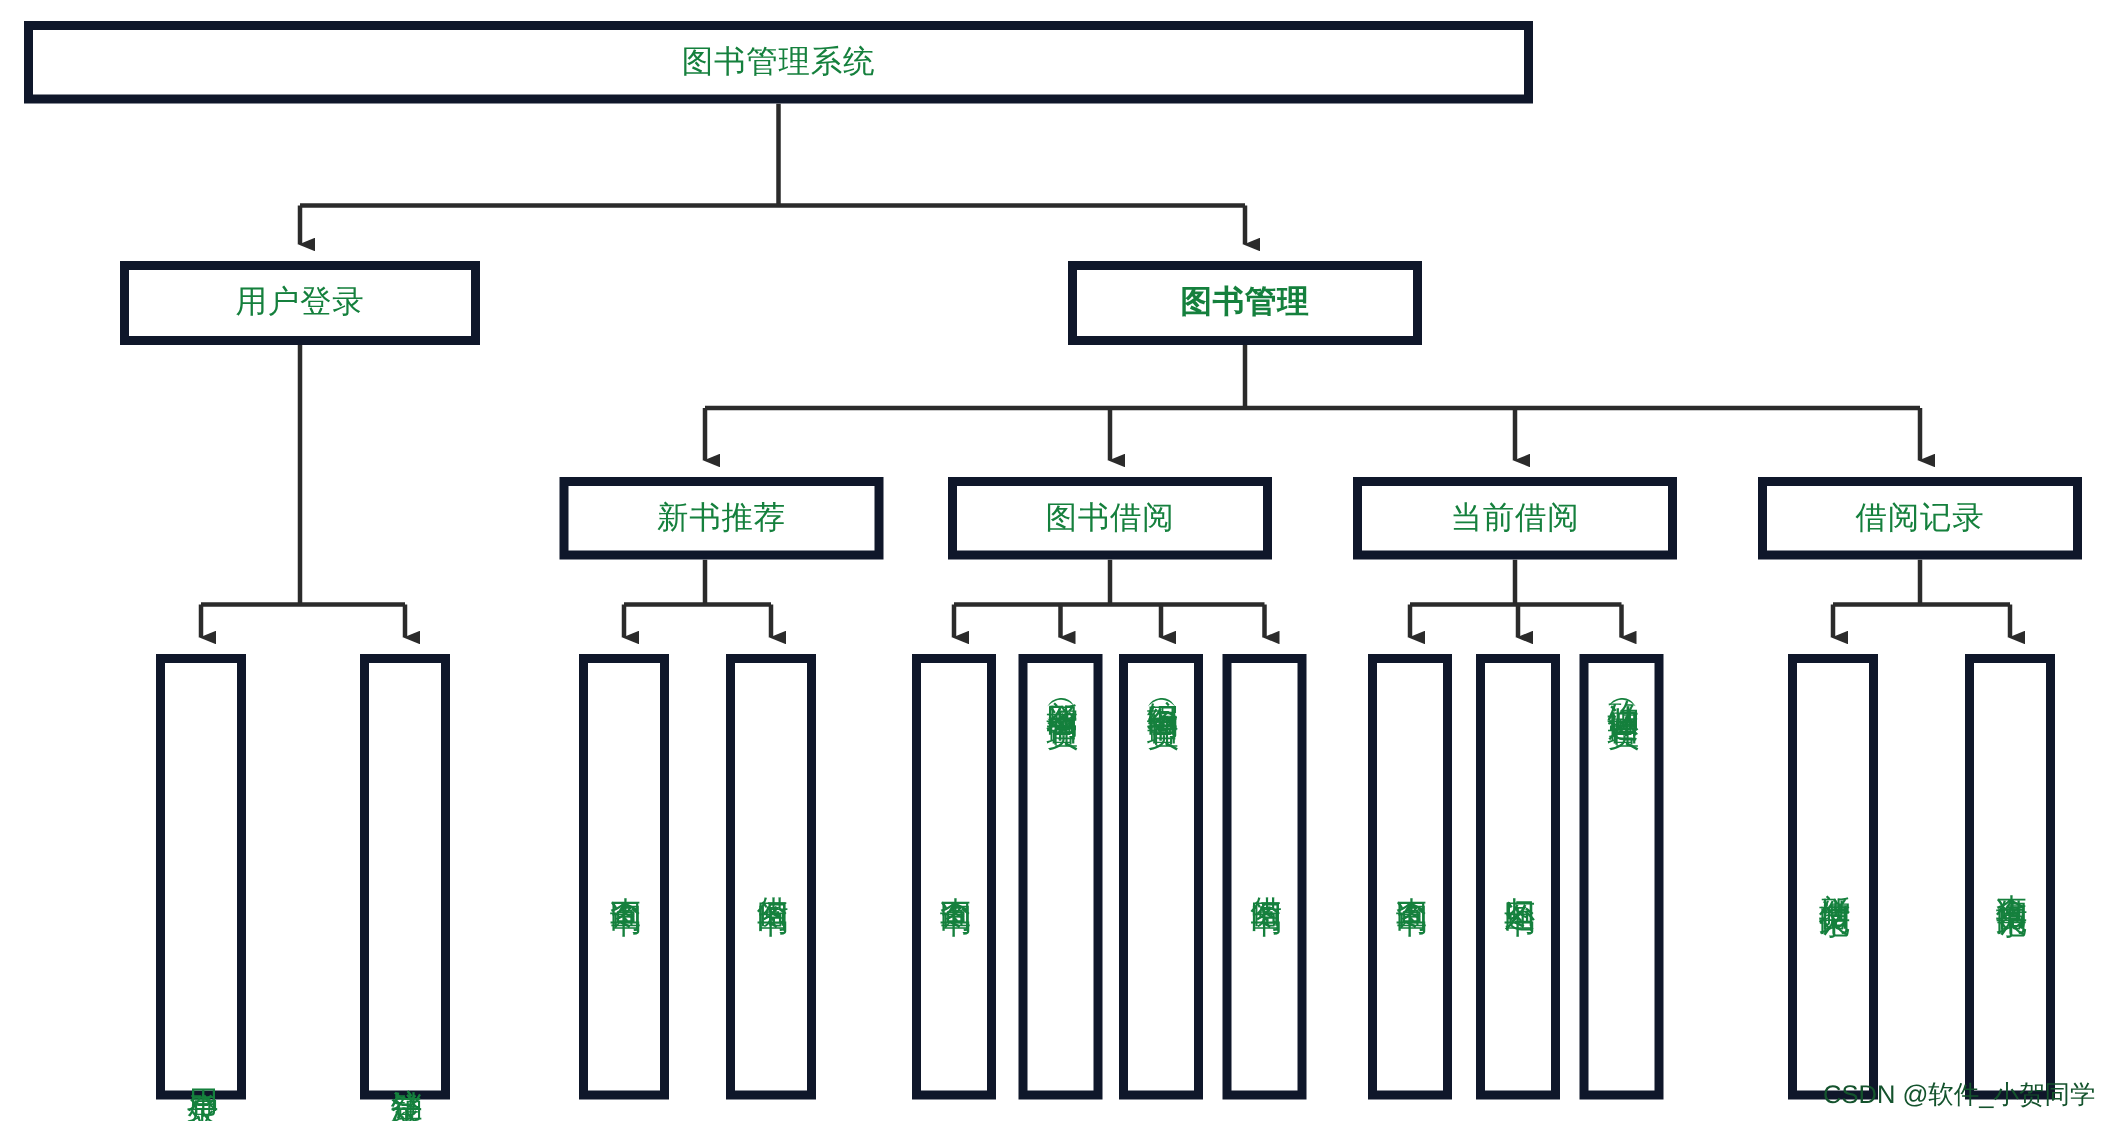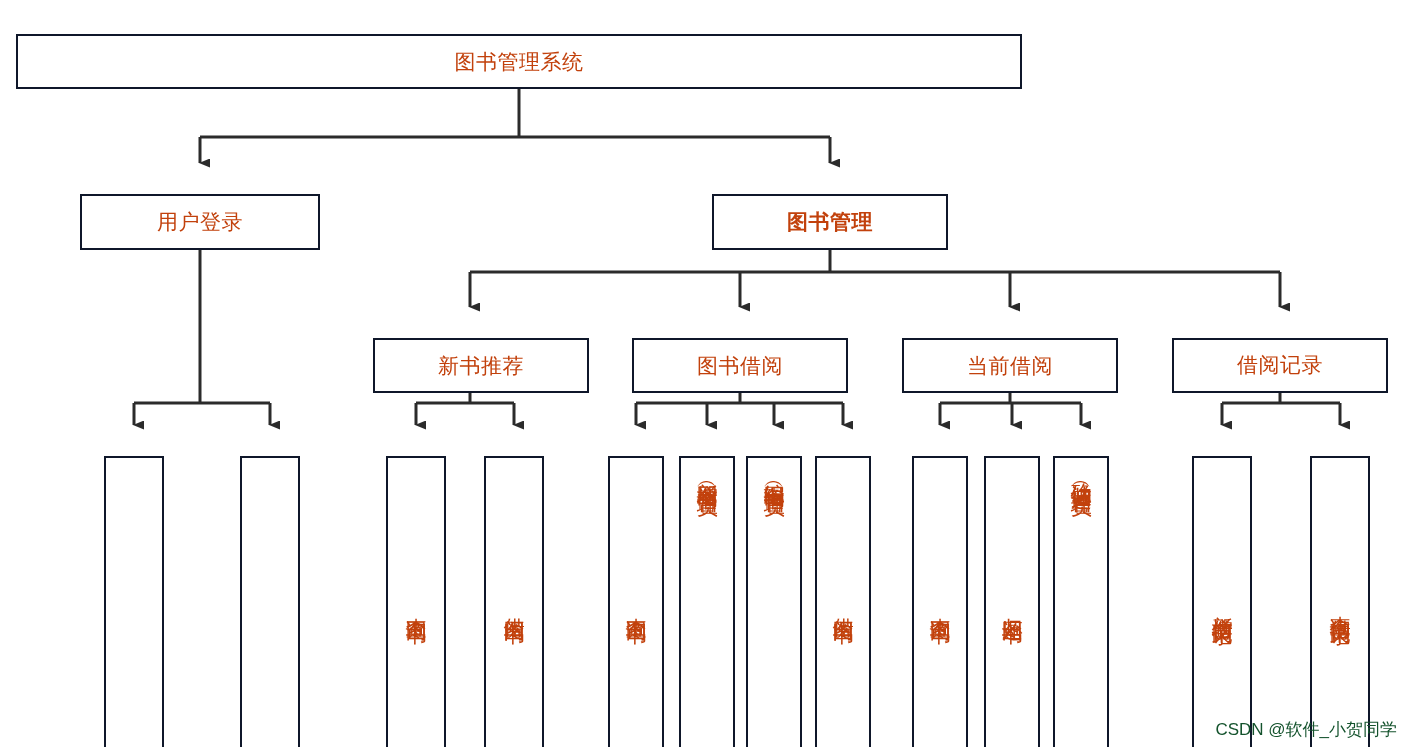--- a/index.html
+++ b/index.html
@@ -25,27 +25,26 @@
     position: absolute;
     left: 0;
     top: 0;
     width: 1405px;
     height: 747px;
     display: block;
   }
   .node-box {
     position: absolute;
     box-sizing: border-box;
-    border: 2px solid #0f172a;
+    border: 6px solid #0f172a;
     background: #ffffff;
     display: flex;
     align-items: center;
     justify-content: center;
-    color: #c2410c;
-    margin-top: 20px;
+    color: #15803d;
   }
   .node-h .node-label {
     font-size: 21px;
     line-height: 1.1;
     white-space: nowrap;
     letter-spacing: 0.5px;
   }
   .node-v {
     align-items: flex-end;
     justify-content: center;
@@ -161,21 +160,21 @@
   </div>
 
   <div class="node-box node-h" style="left:632px; top:318px; width:216px; height:55px;">
     <span class="node-label">图书借阅</span>
   </div>
 
   <div class="node-box node-h" style="left:902px; top:318px; width:216px; height:55px;">
     <span class="node-label">当前借阅</span>
   </div>
 
-  <div class="node-box node-h" style="left:1172px; top:318px; width:216px; height:55px;font-family:Liberation Serif, serif;">
+  <div class="node-box node-h" style="left:1172px; top:318px; width:216px; height:55px;">
     <span class="node-label">借阅记录</span>
   </div>
 
   <div class="node-box node-v" style="left:104px; top:436px; width:60px; height:297px;">
     <span class="node-label">用户登录</span>
   </div>
 
   <div class="node-box node-v" style="left:240px; top:436px; width:60px; height:297px;">
     <span class="node-label">注销登录</span>
   </div>

